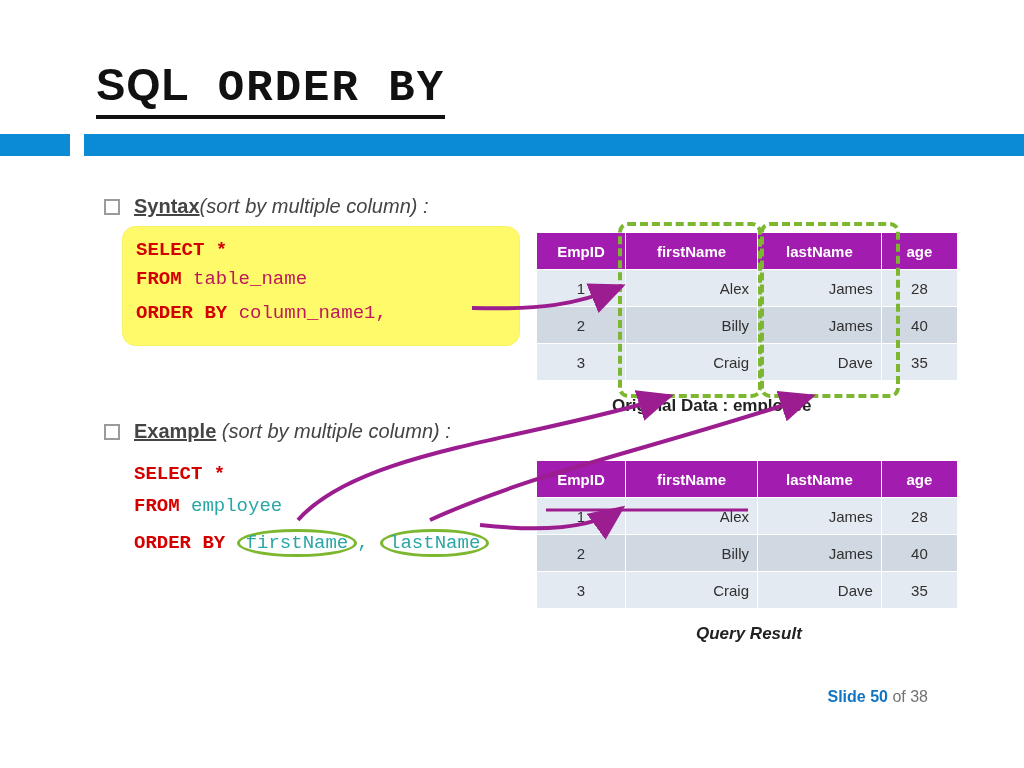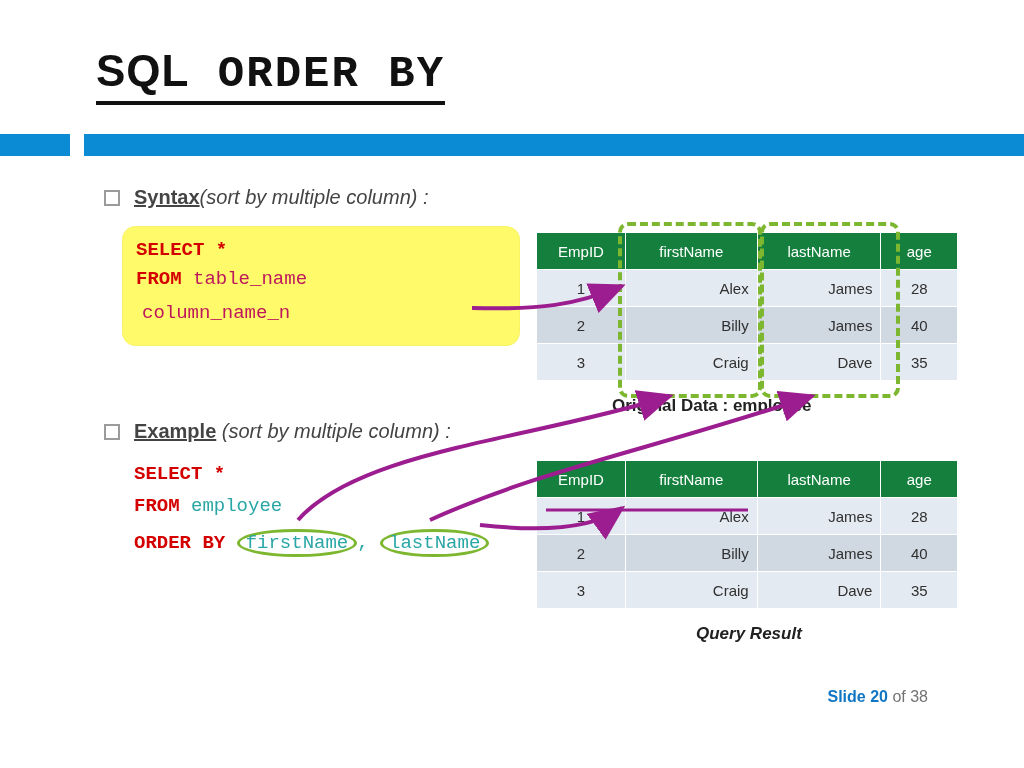--- a/index.html
+++ b/index.html
@@ -10,21 +10,21 @@
     font-family: Verdana, Geneva, sans-serif;
     color: #202020;
     overflow: hidden;
     position: relative;
   }
 
   
   .title-wrap {
     position: absolute;
     left: 96px;
-    top: 46px;
+    top: 60px;
   }
   h1 {
     margin: 0;
     font-size: 44px;
     font-weight: 700;
     color: #111;
     border-bottom: 4px solid #111;
     padding-bottom: 2px;
     display: inline-block;
     letter-spacing: 1px;
@@ -56,21 +56,21 @@
   }
   .bullet .box {
     width: 12px; height: 12px;
     border: 2px solid #9b9b9b;
     flex: 0 0 auto;
   }
   .bullet .label { font-size: 20px; }
   .bullet .label .u { text-decoration: underline; }
   .bullet .label .i { font-style: italic; }
 
-  #bullet-syntax { top: 186px; }
+  #bullet-syntax { top: 195px; }
   #bullet-example { top: 420px; }
 
   
   .syntax-box {
     position: absolute;
     left: 122px; top: 226px;
     width: 370px;
     background: #fffa6a;
     border-radius: 14px;
     padding: 10px 14px 18px 14px;
@@ -111,23 +111,23 @@
     font-size: 15px;
     font-family: Verdana, sans-serif;
   }
   table.data th, table.data td {
     border: 1px solid #ffffff;
     padding: 6px 8px;
     text-align: right;
     height: 24px;
   }
   table.data th {
-    background: #15803d;
+    background: #a21caf;
     color: #ffffff;
-    font-weight: 400;
+    font-weight: 700;
     text-align: center;
   }
   table.data td { background: #d0d8e2; color: #303030; }
   table.data tr:nth-child(even) td { background: #e4eaf1; }
   table.data td.center { text-align: center; }
 
   #tbl-orig   { left: 536px; top: 232px; }
   #tbl-result { left: 536px; top: 460px; }
 
   .col-emp   { width: 80px; }
@@ -195,21 +195,22 @@
 
 <div class="syntax-box">
   <div>
     <span class="kw">SELECT</span><span style="color:#d40000;font-weight:bold;"> *</span>
   </div>
   <div>
     <span class="kw">FROM</span>
     <span class="id">table_name</span>
   </div>
   <div style="margin-top:4px;">
-    <span class="id" style="padding-left:6px;">column_name_n</span>
+    <span class="ob">ORDER BY</span>
+    <span class="id">column_name1,</span>
   </div>
 </div>
 
 <div id="bullet-example" class="bullet">
   <div class="box"></div>
   <div class="label">
     <span class="u" style="font-weight:700;text-align:right;">Example</span><span class="i"> (sort by multiple column) :</span>
   </div>
 </div>
 
@@ -304,14 +305,14 @@
   <path d="M 472 308  C 540 310, 576 305, 622 286" stroke="#9b1d8f" stroke-width="4" fill="none" marker-end="url(#arrow)"></path>
 
   <path d="M 298 520  C 360 450, 530 440, 670 396" stroke="#9b1d8f" stroke-width="4" fill="none" marker-end="url(#arrow)"></path>
 
   <path d="M 430 520  C 540 470, 650 450, 812 396" stroke="#9b1d8f" stroke-width="4" fill="none" marker-end="url(#arrow)"></path>
 
   <line x1="546" y1="510" x2="748" y2="510" stroke="#9b1d8f" stroke-width="3"></line>
 </svg>
 
 <div class="footer">
-  <span>Slide 20</span><span class="of"> of 38</span>
+  <span>Slide 50</span><span class="of"> of 38</span>
 </div>
 
 </body></html>

